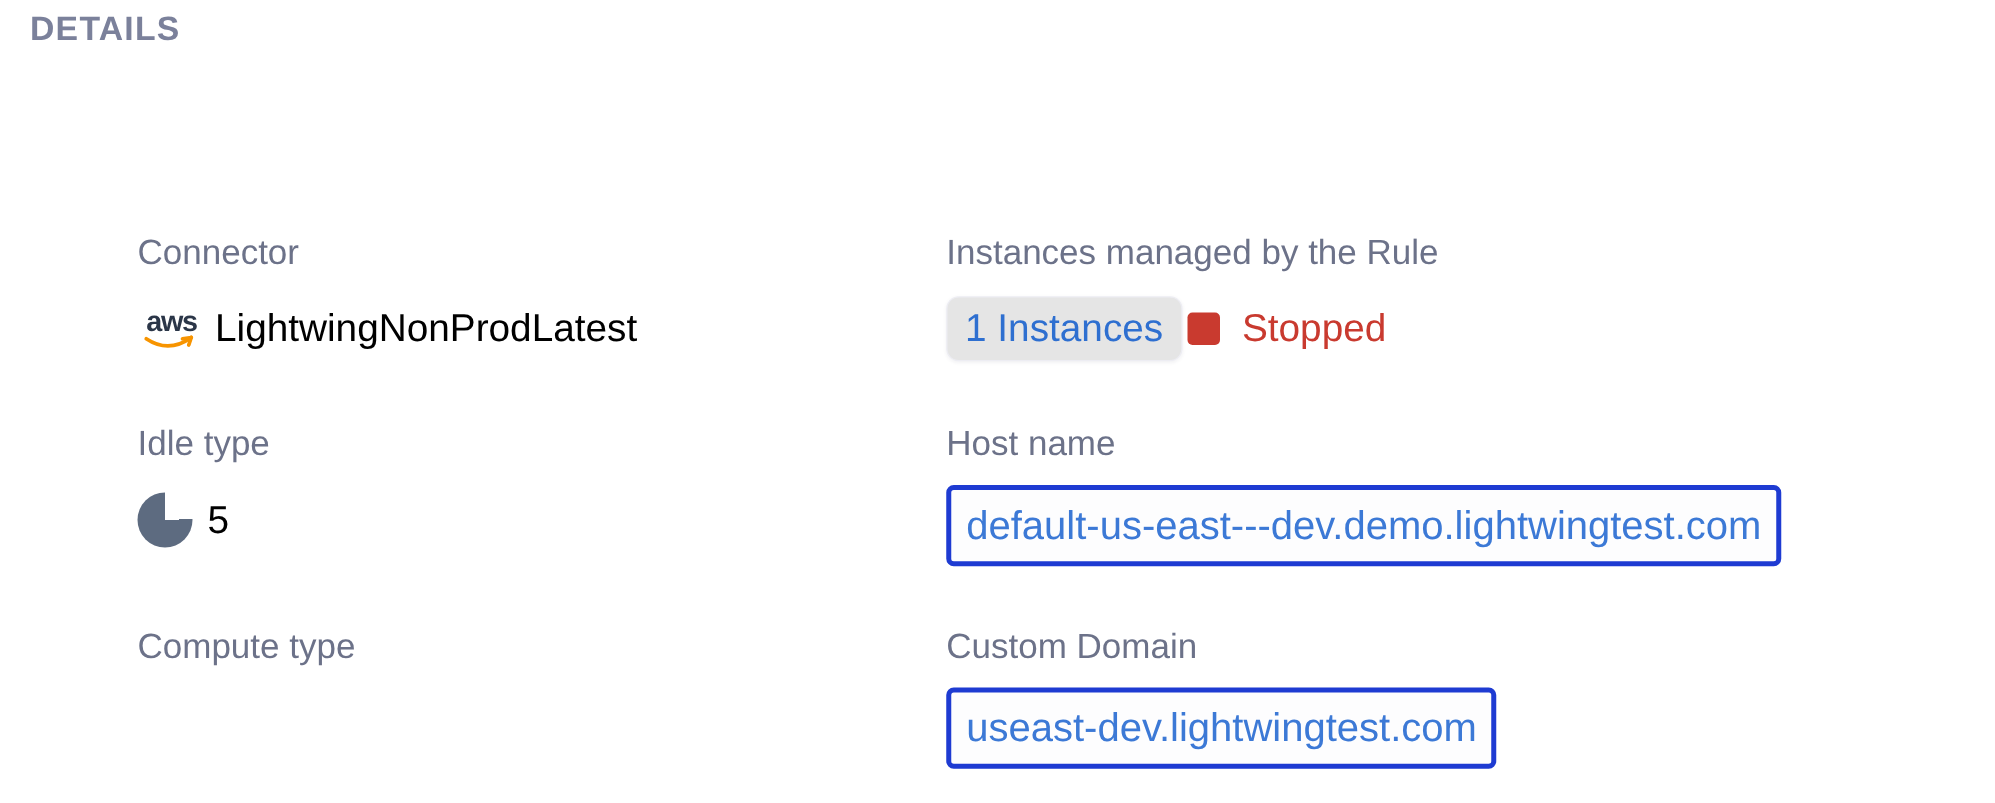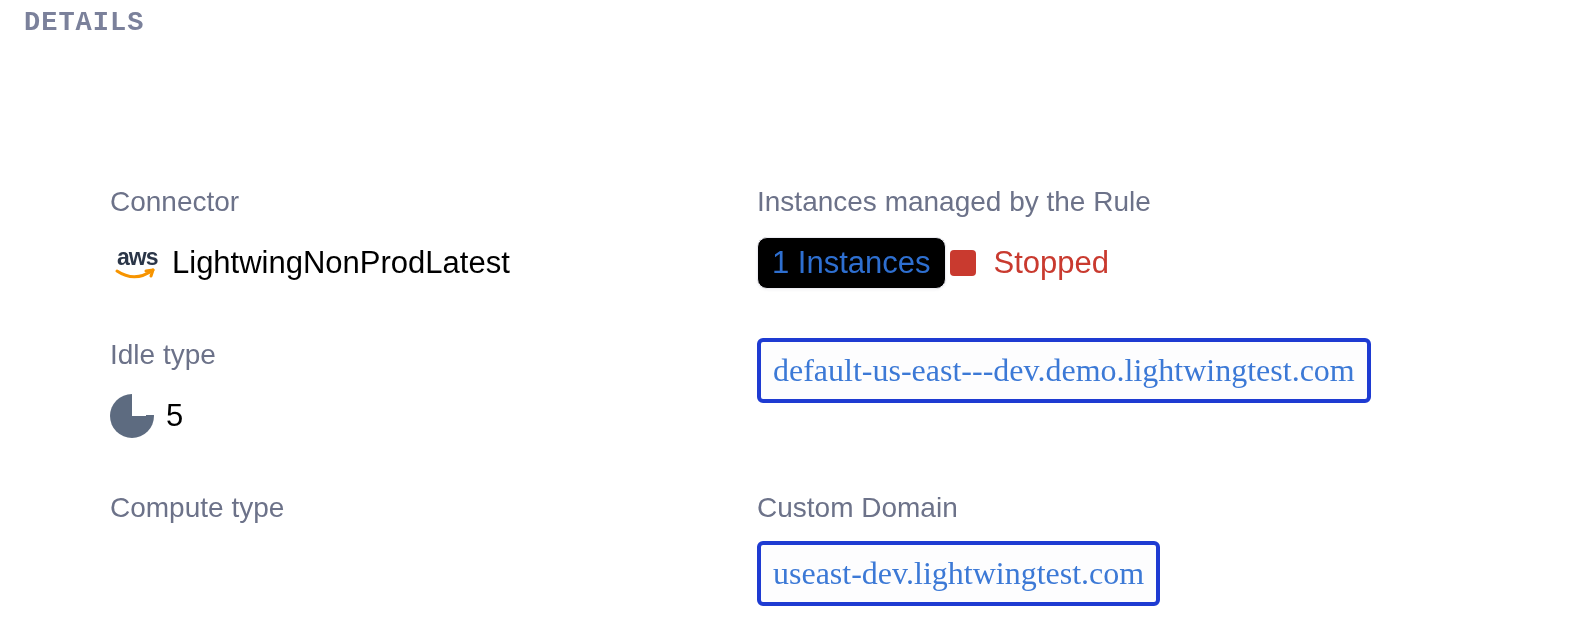--- a/index.html
+++ b/index.html
@@ -16,21 +16,20 @@
     overflow: hidden;
   }
   .panel-title {
     position: absolute;
     left: 24px;
     top: 8px;
     font-size: 27px;
     font-weight: 600;
     letter-spacing: 1px;
     color: #7b819b;
-    font-family: Liberation Mono, monospace;
   }
   .grid {
     position: absolute;
     left: 110px;
     top: 185px;
     display: grid;
     grid-template-columns: 600px 1fr;
     grid-row-gap: 42px;
     grid-column-gap: 0px;
     gap: 47px;
@@ -59,21 +58,21 @@
   .icon.pie {
     width: 44px; height: 44px;
     border-radius: 50%;
     background: conic-gradient(from 0deg, #ffffff 0deg 88deg, #5d6b80 88deg 360deg);
     margin-right: 12px;
   }
   .icon.compute { width: 50px; height: 54px; margin-right: 12px; }
   .instances-pill {
     display: inline-flex;
     align-items: center;
-    background: #000000;
+    background: #e5e5e5;
     border: 1px solid #ededf3;
     border-radius: 10px;
     box-shadow: 0 1px 3px rgba(40,41,61,0.06);
     padding: 7px 14px;
     font-size: 31px;
     color: #2e6fd0;
     text-decoration: none;
     cursor: pointer;
   }
   .status-square {
@@ -93,21 +92,20 @@
     display: inline-block;
     border: 4px solid #1e3bd2;
     border-radius: 6px;
     background: #fdfdfe;
     padding: 10px 12px;
     font-size: 32px;
     color: #3c79d6;
     text-decoration: none;
     white-space: nowrap;
     cursor: pointer;
-    font-family: Liberation Serif, serif;
   }
 </style>
 </head>
 <body>
 
 <div class="screen">
 
   <div class="panel-title">DETAILS</div>
 
   <div class="grid">
@@ -137,20 +135,21 @@
 
     <div class="field">
       <div class="field-label">Idle type</div>
       <div class="field-value">
         <span class="icon pie"></span>
         <span class="value-text">5</span>
       </div>
     </div>
 
     <div class="field">
+      <div class="field-label">Host name</div>
       <div class="field-value">
         <a class="url-box">default-us-east---dev.demo.lightwingtest.com</a>
       </div>
     </div>
 
     <div class="field">
       <div class="field-label">Compute type</div>
     </div>
 
     <div class="field">

